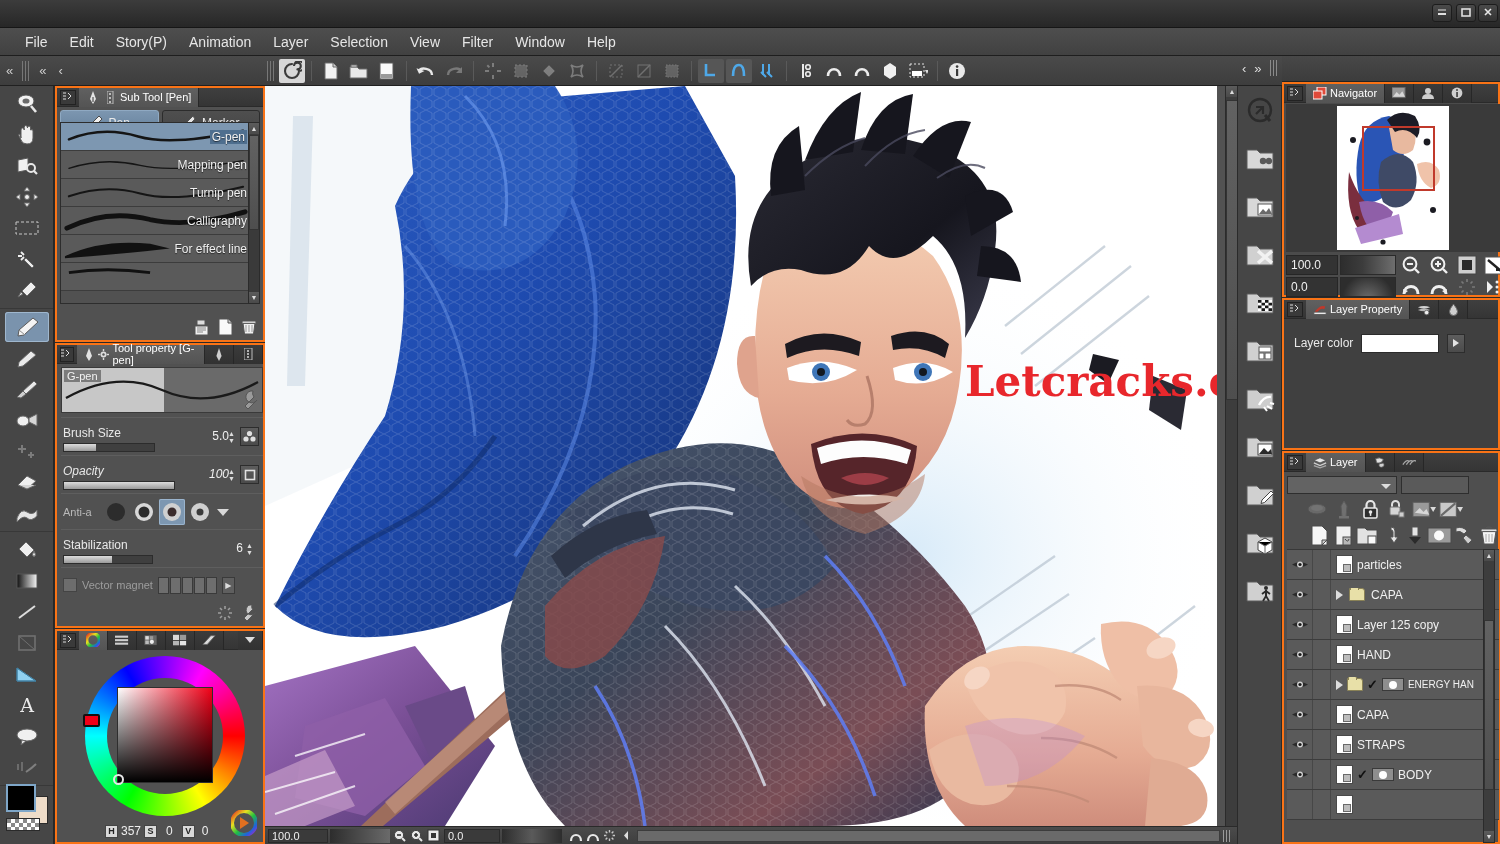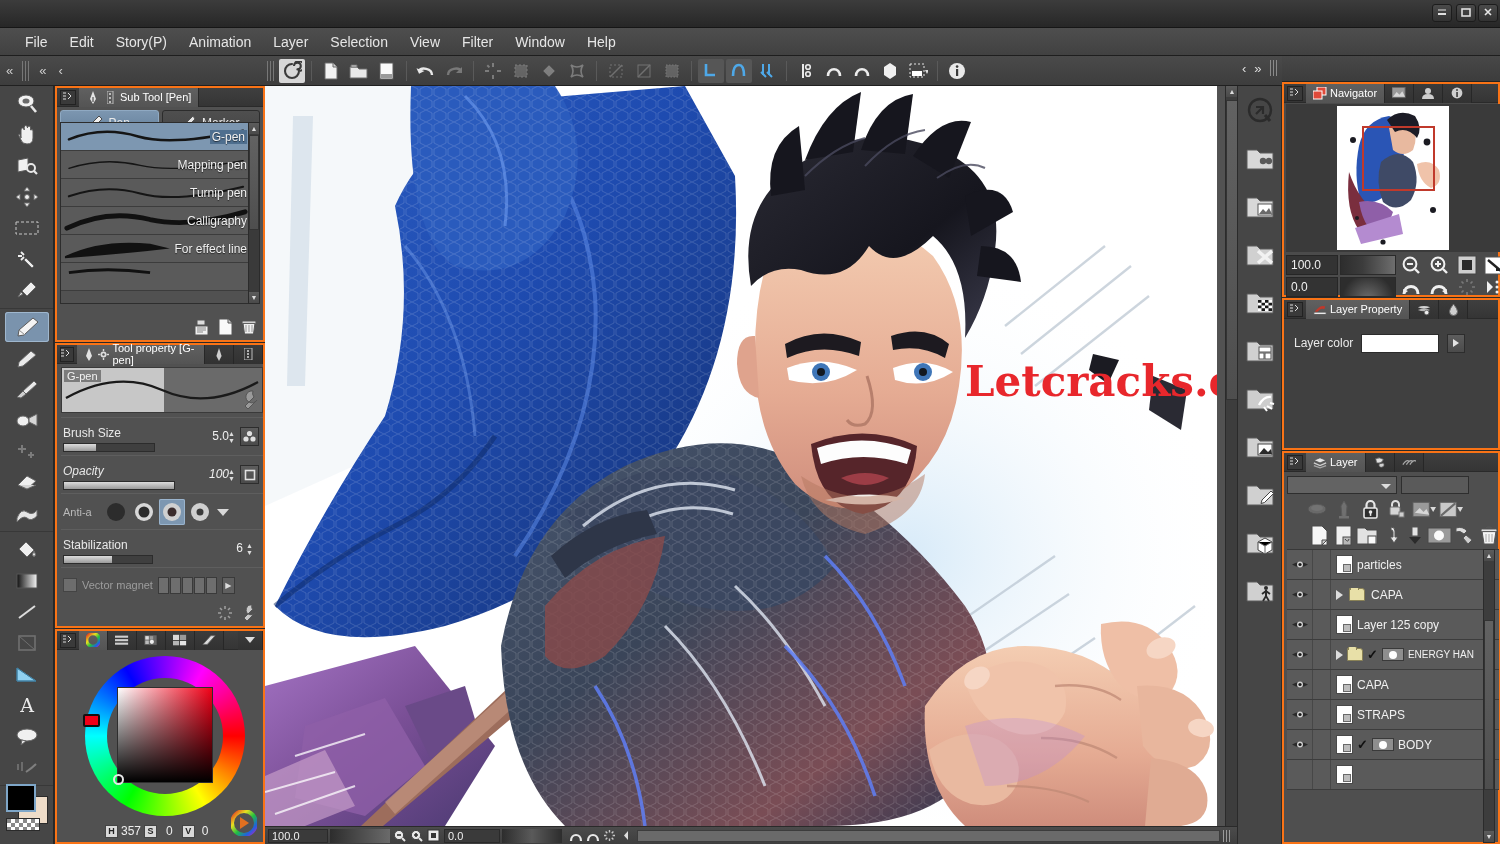--- a/index.html
+++ b/index.html
@@ -1642,20 +1642,34 @@
             <circle cx="9" cy="5.5" r="1.6" fill="#1a1a1a"></circle>
           </svg>
       </div>
       <div class="lyr-c2"></div>
       <div class="lyr-main">
         <span class="rasterico"></span>
         <span class="lyr-name">Layer 125 copy</span>
       </div>
     </div>
 
+    <div class="lyr-row">
+      <div class="lyr-eye">
+        <svg width="18" height="11" viewBox="0 0 18 11">
+            <path d="M1 5.5 q8-5 16 0 q-8 5-16 0z" fill="#2b2b2b"></path>
+            <circle cx="9" cy="5.5" r="3" fill="#d0d0d0"></circle>
+            <circle cx="9" cy="5.5" r="1.6" fill="#1a1a1a"></circle>
+          </svg>
+      </div>
+      <div class="lyr-c2"></div>
+      <div class="lyr-main">
+        <span class="rasterico"></span>
+        <span class="lyr-name">HAND</span>
+      </div>
+    </div>
 
     <div class="lyr-row">
       <div class="lyr-eye">
         <svg width="18" height="11" viewBox="0 0 18 11">
             <path d="M1 5.5 q8-5 16 0 q-8 5-16 0z" fill="#2b2b2b"></path>
             <circle cx="9" cy="5.5" r="3" fill="#d0d0d0"></circle>
             <circle cx="9" cy="5.5" r="1.6" fill="#1a1a1a"></circle>
           </svg>
       </div>
       <div class="lyr-c2"></div>

